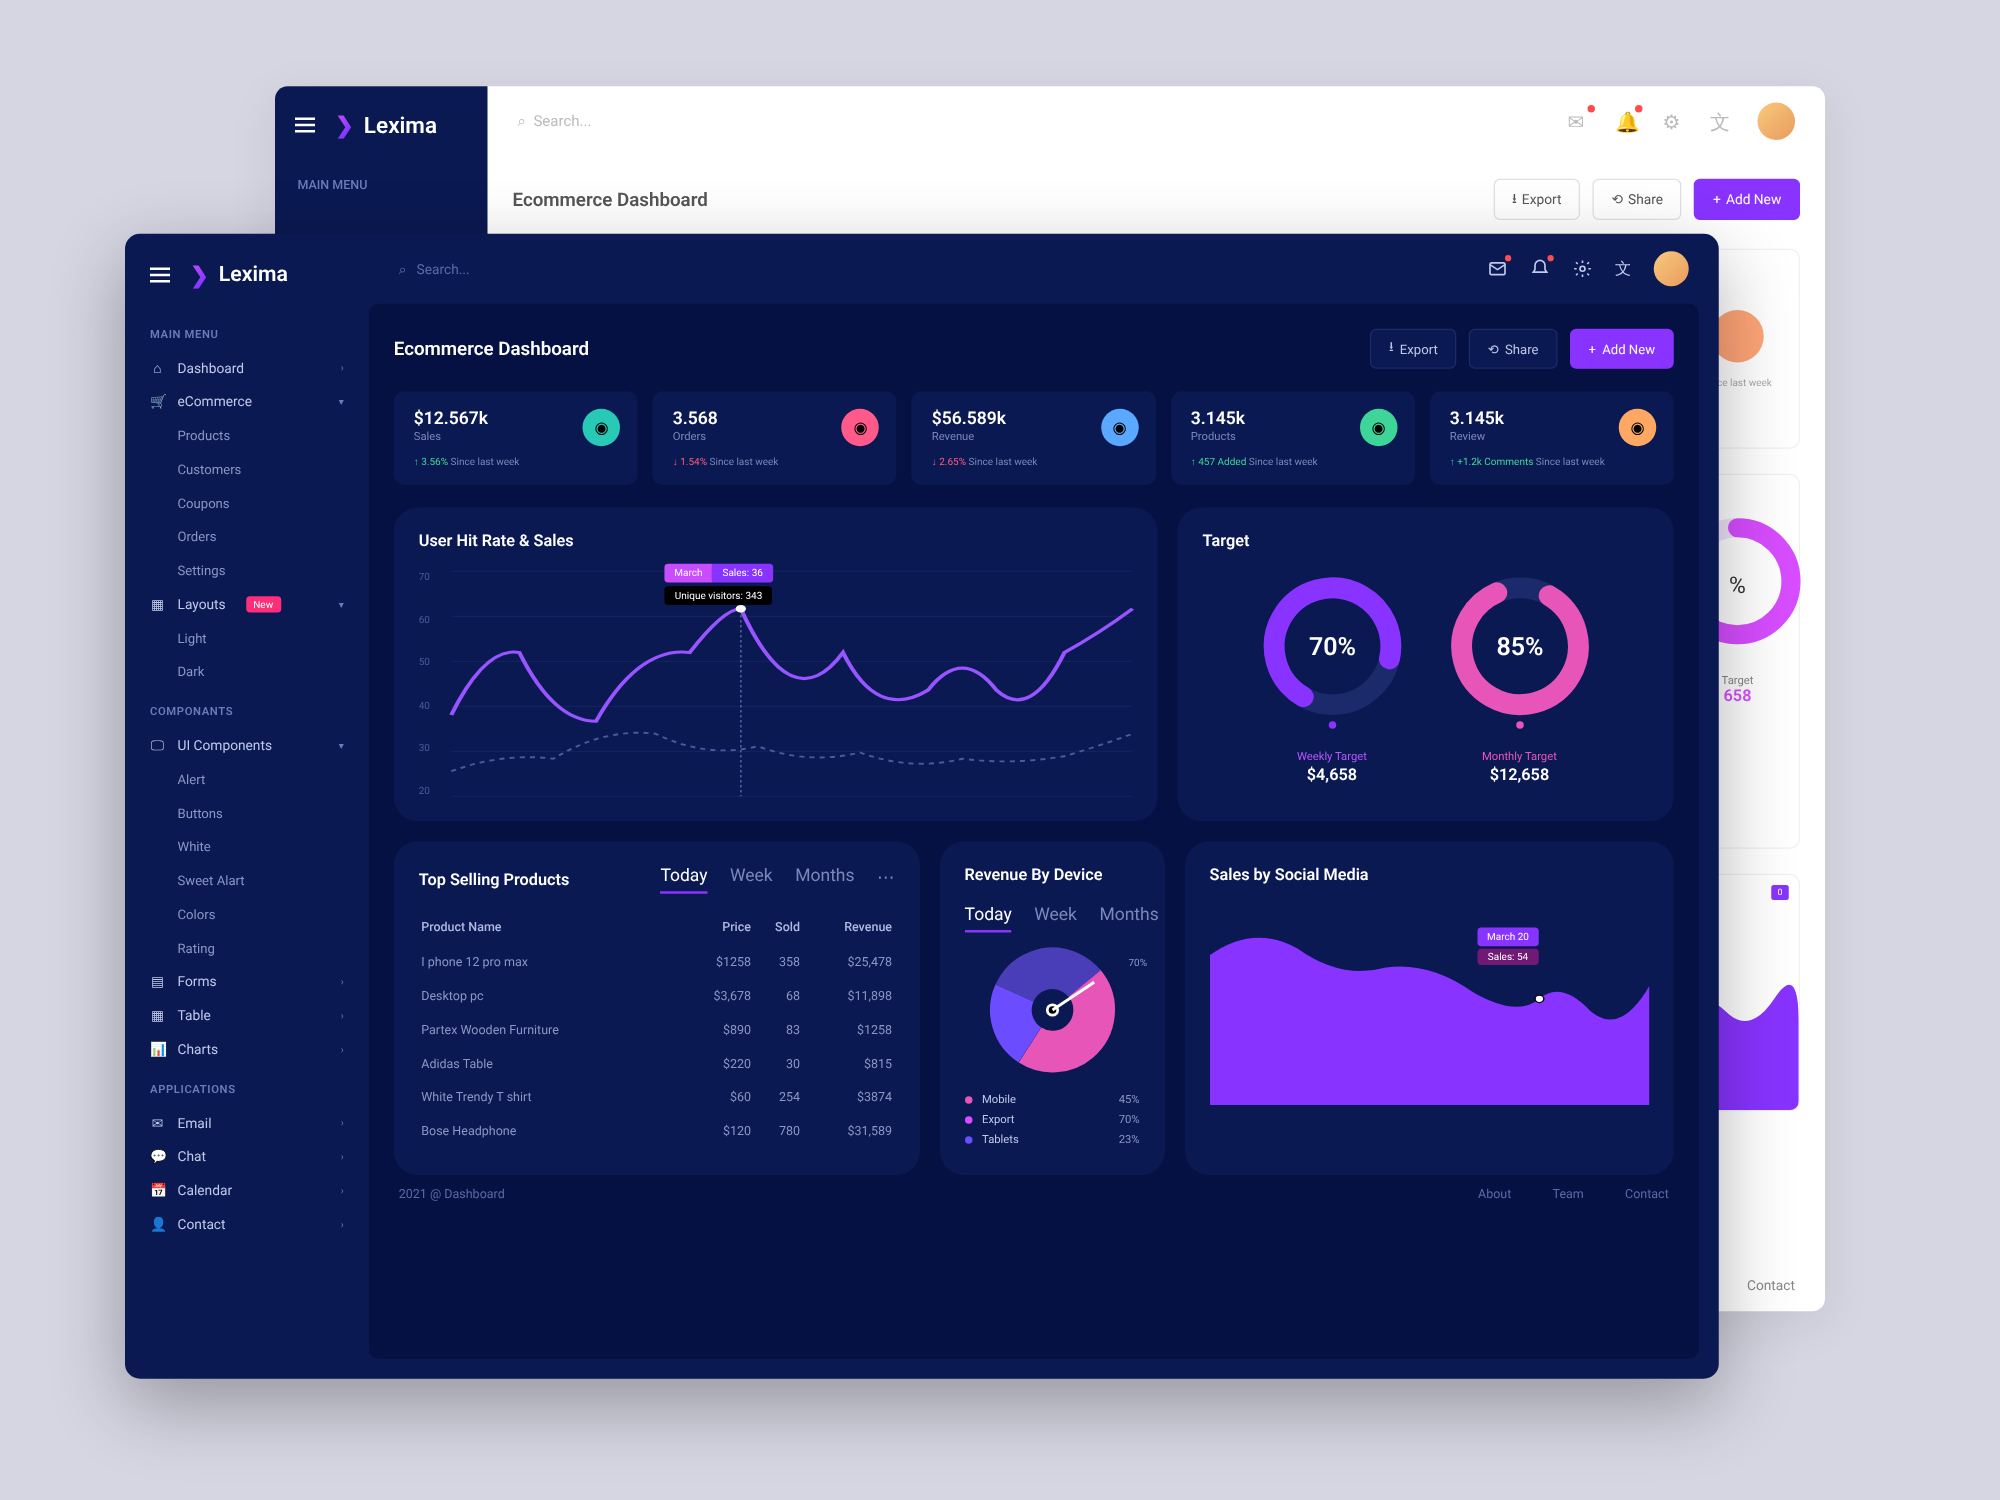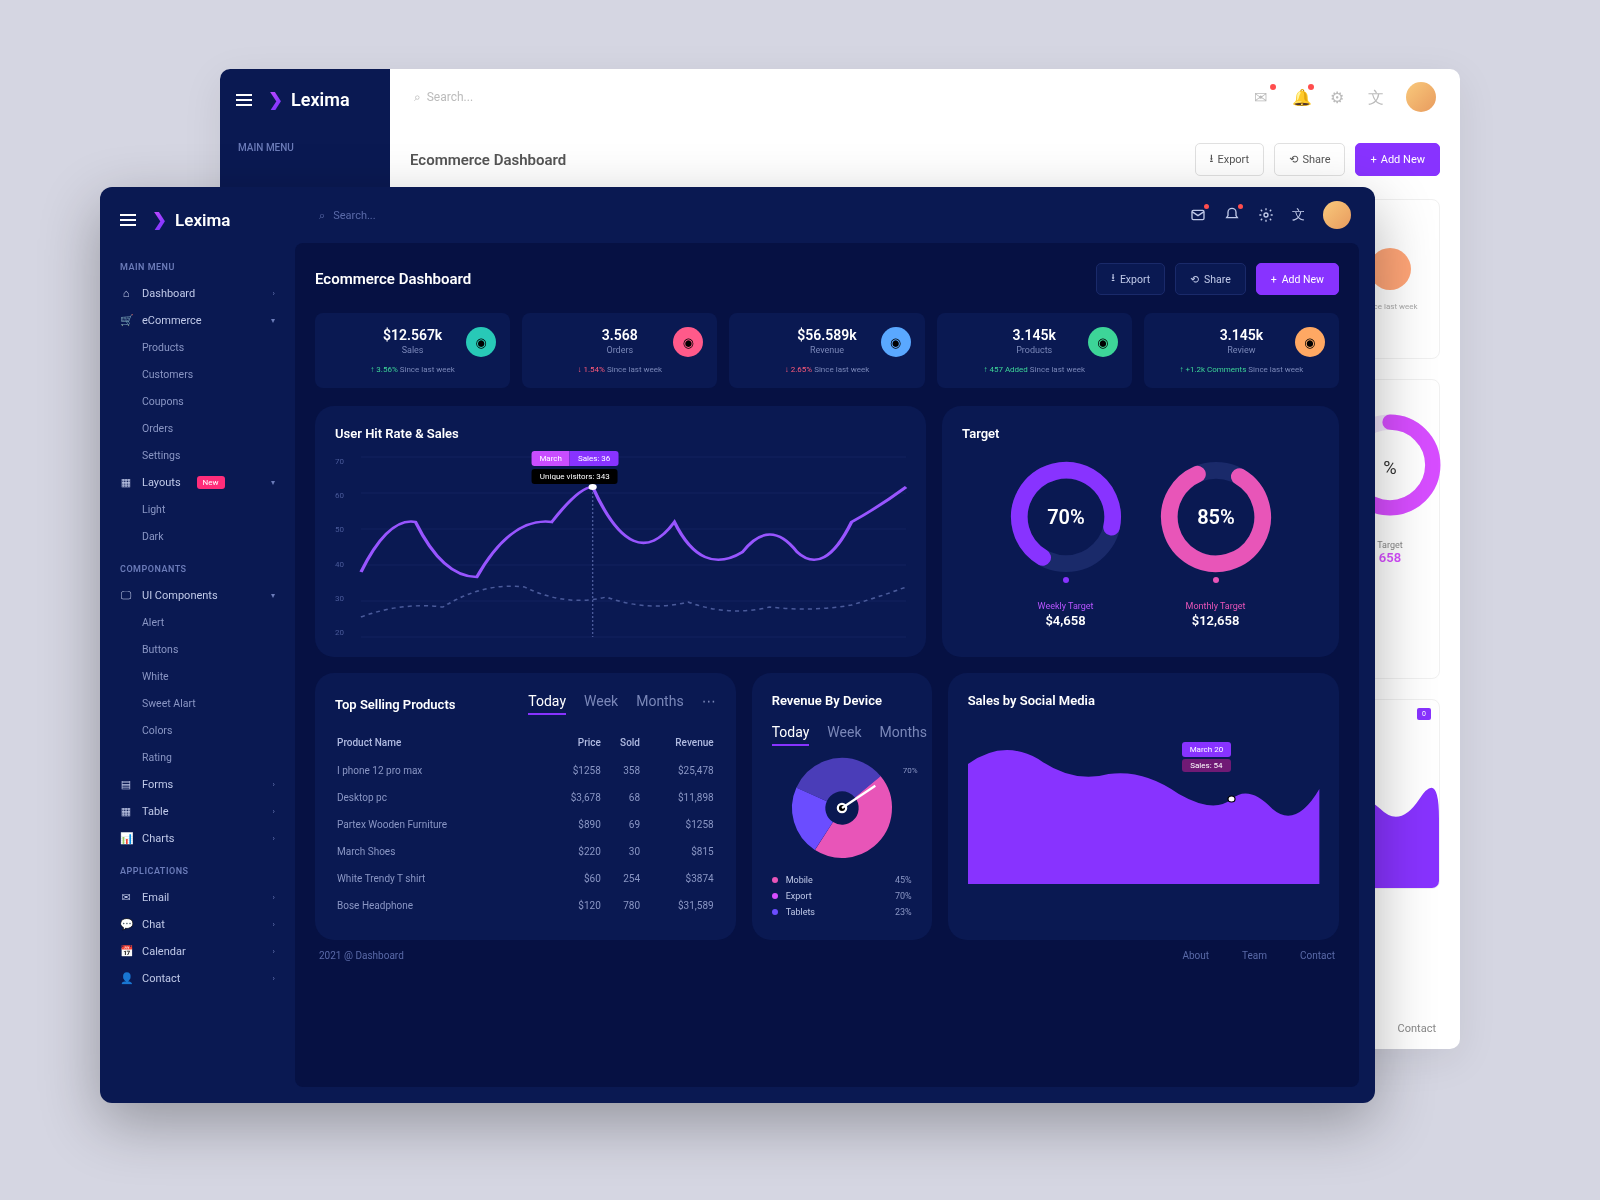--- a/index.html
+++ b/index.html
@@ -47,21 +47,21 @@
 .top-icons { display:flex; align-items:center; gap:18px; }
 .top-icon { color:#c0c9e8; position:relative; cursor:pointer; display:flex; }
 .red-dot { position:absolute; top:-3px; right:-3px; width:5px; height:5px; background:#ff4d4d; border-radius:50%; }
 .avatar { width:28px; height:28px; border-radius:50%; background:linear-gradient(135deg,#f9c97c,#e89b5e); cursor:pointer; }
 .page { flex:1; background:#061143; margin:0 16px 16px 0; border-radius:8px; padding:20px; overflow:hidden; }
 .page-header { display:flex; align-items:center; justify-content:space-between; margin-bottom:18px; }
 .page-title { color:#fff; font-size:15px; font-weight:600; }
 .page-actions { display:flex; gap:10px; }
 .action-btn { padding:6px 14px; border:1px solid #1a2a6a; border-radius:5px; font-size:10.5px; color:#c0c9e8; background:#0a1952; display:flex; align-items:center; gap:5px; cursor:pointer; }
 .action-btn.primary { background:#8833ff; border-color:#8833ff; color:#fff; }
-.kpis { display:grid; grid-template-columns:repeat(5,1fr); gap:12px; margin-bottom:18px;text-align:center; }
+.kpis { display:grid; grid-template-columns:repeat(5,1fr); gap:12px; margin-bottom:18px; }
 .kpi { background:#0a1952; border-radius:8px; padding:14px 16px; position:relative; }
 .kpi-value { color:#fff; font-size:14px; font-weight:600; }
 .kpi-label { color:#7a87b8; font-size:9px; margin-top:2px; }
 .kpi-meta { font-size:8px; margin-top:10px; color:#7a87b8; }
 .kpi-meta .up { color:#3dd598; }
 .kpi-meta .down { color:#ff5a7a; }
 .kpi-icon { position:absolute; right:14px; top:14px; width:30px; height:30px; border-radius:50%; display:flex; align-items:center; justify-content:center; font-size:13px; }
 .row { display:flex; gap:16px; margin-bottom:16px; }
 .card { background:#0a1952; border-radius:19px; padding:20px; }
 .card-title { color:#fff; font-size:13px; font-weight:600; margin-bottom:16px; }
@@ -439,25 +439,25 @@
                 </tr>
                 <tr>
                   <td>Desktop pc</td>
                   <td>$3,678</td>
                   <td>68</td>
                   <td>$11,898</td>
                 </tr>
                 <tr>
                   <td>Partex Wooden Furniture</td>
                   <td>$890</td>
-                  <td>69</td>
+                  <td>83</td>
                   <td>$1258</td>
                 </tr>
                 <tr>
-                  <td>March Shoes</td>
+                  <td>Adidas Table</td>
                   <td>$220</td>
                   <td>30</td>
                   <td>$815</td>
                 </tr>
                 <tr>
                   <td>White Trendy T shirt</td>
                   <td>$60</td>
                   <td>254</td>
                   <td>$3874</td>
                 </tr>

